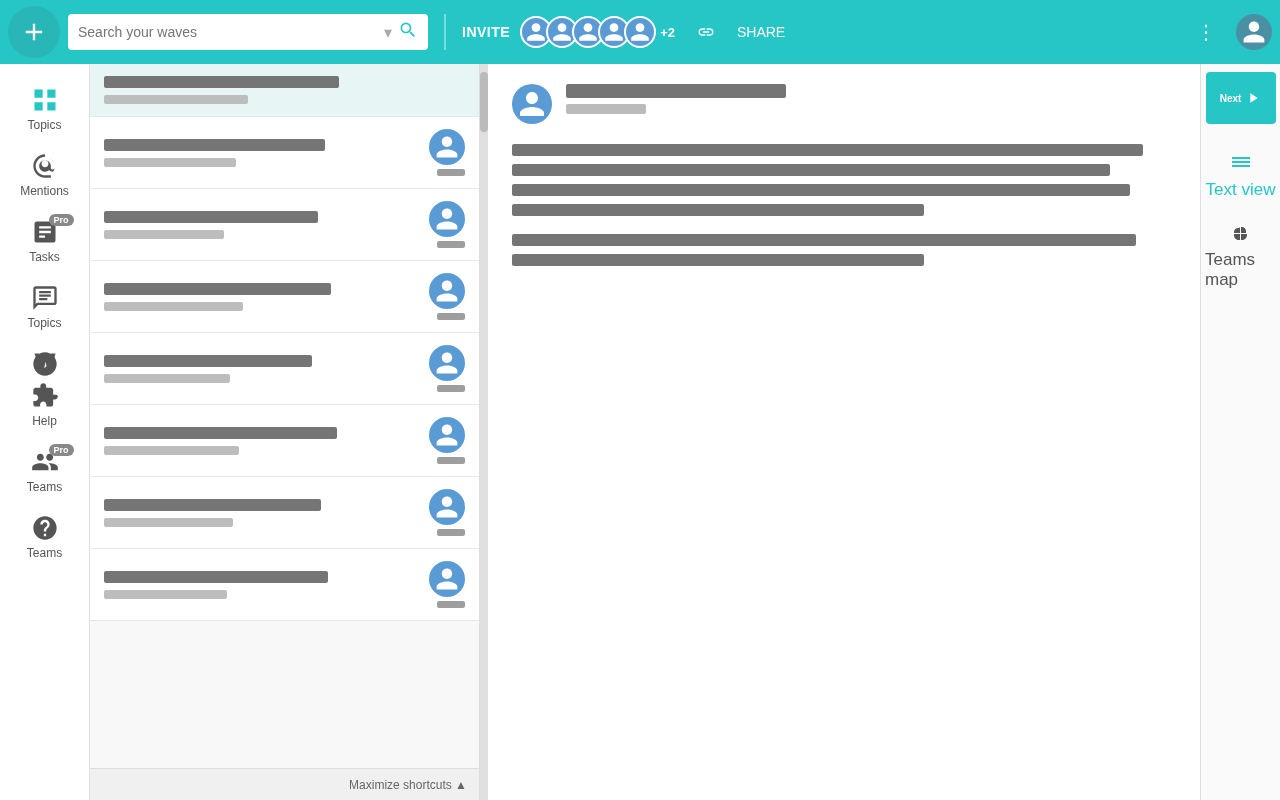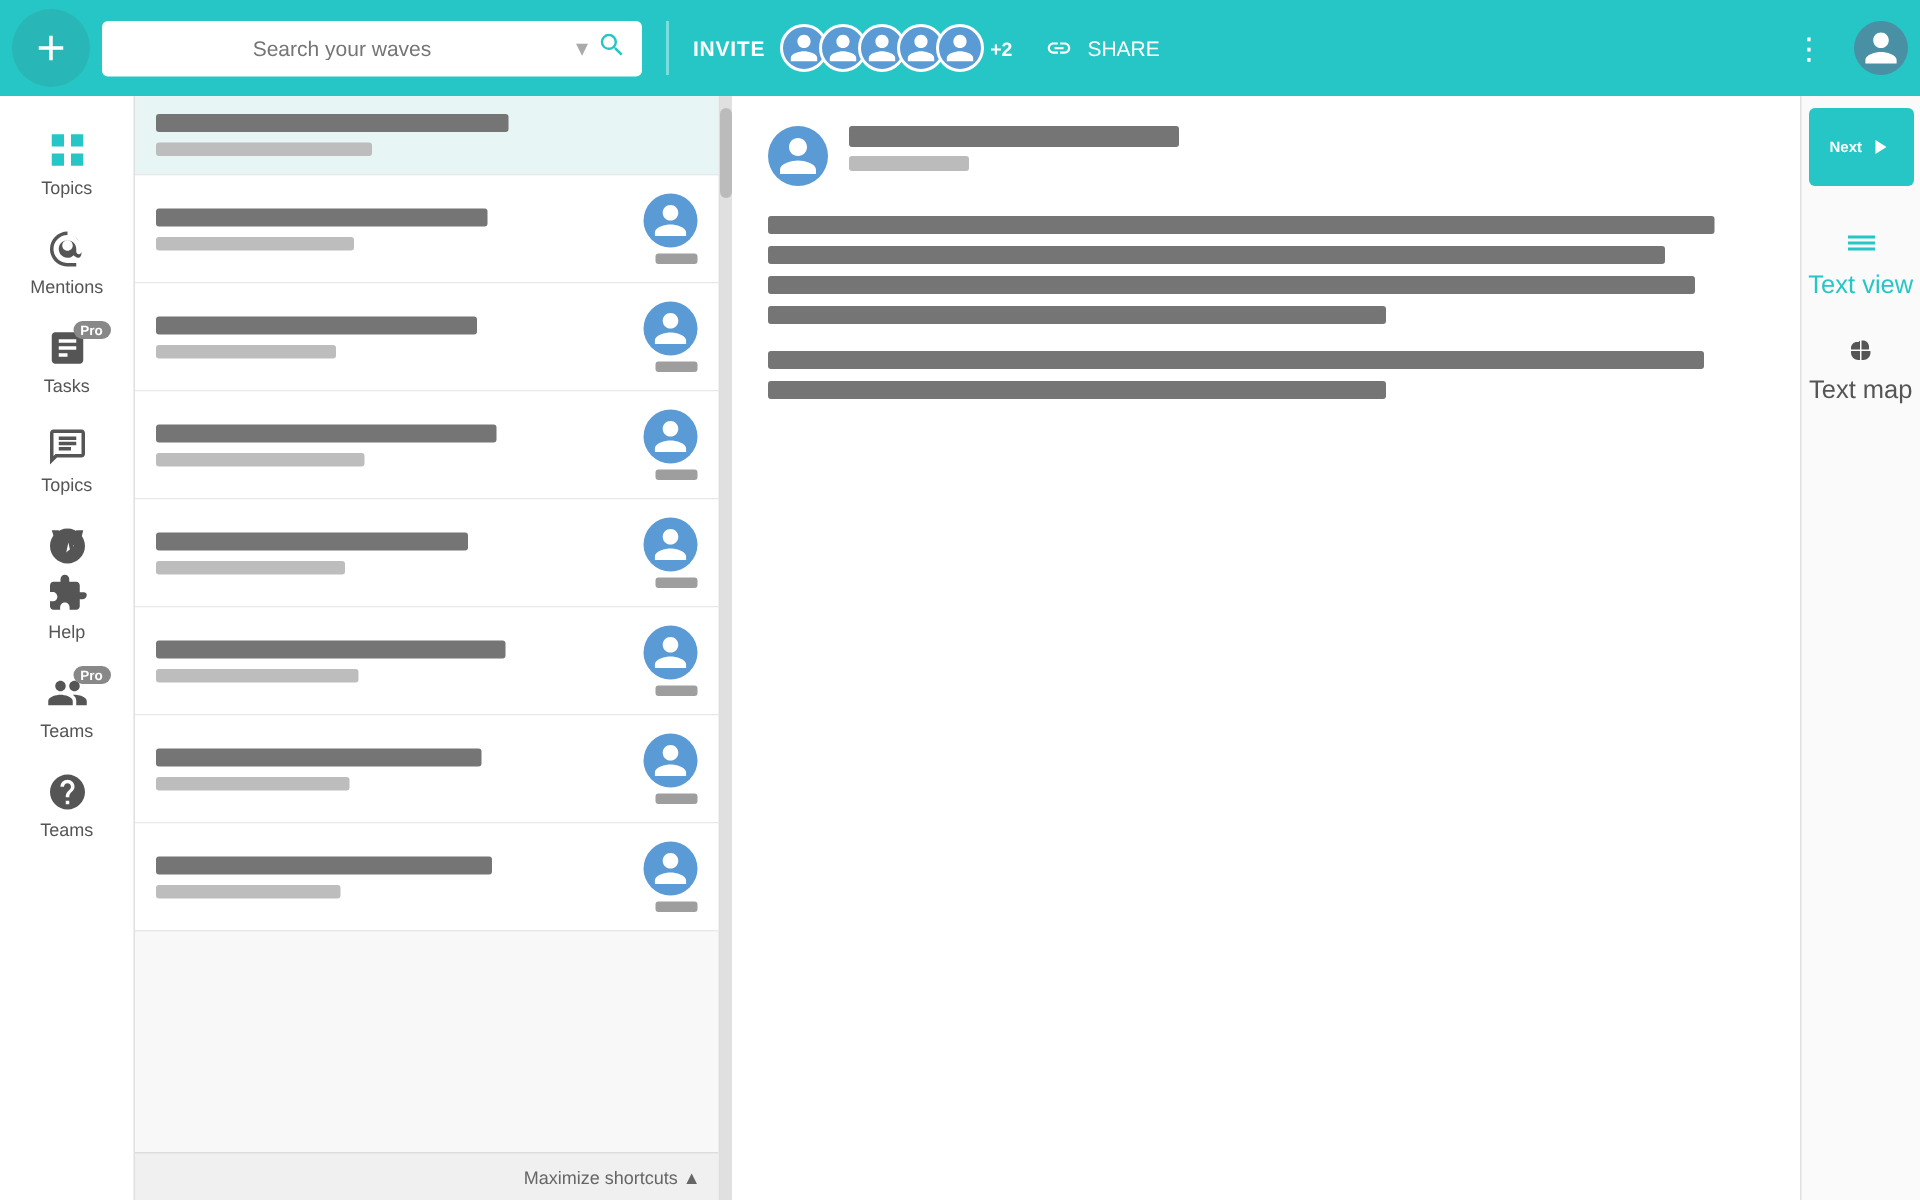--- a/index.html
+++ b/index.html
@@ -34,21 +34,20 @@
       padding: 6px 10px;
       flex: 0 0 360px;
       gap: 6px;
     }
     .search-input {
       border: none; outline: none;
       font-size: 14px;
       color: #555;
       flex: 1;
       background: transparent;
-      text-align: center;
     }
     .search-dropdown { color: #aaa; cursor: pointer; }
     .search-icon-btn { color: #26C6C6; cursor: pointer; }
 
     .topbar-divider {
       width: 2px; height: 36px;
       background: rgba(255,255,255,0.4);
       margin: 0 16px;
       flex-shrink: 0;
     }
@@ -72,21 +71,21 @@
       display: flex; align-items: center; justify-content: center;
       overflow: hidden;
     }
     .avatar-circle:first-child { margin-left: 0; }
     .avatar-circle svg { width: 22px; height: 22px; }
     .plus-count {
       color: white; font-size: 13px; font-weight: 600;
       margin-left: 4px;
     }
     .share-btn {
-      display: flex; align-items: center; gap: 10px;
+      display: flex; align-items: center; gap: 22px;
       color: white; font-size: 14px; font-weight: 500;
       cursor: pointer; margin-left: 12px;
     }
     .topbar-right {
       display: flex; align-items: center; gap: 12px; margin-left: auto;
     }
     .topbar-more-btn {
       color: white; cursor: pointer; font-size: 20px; padding: 4px 8px;
     }
     .topbar-user-avatar {
@@ -593,17 +592,17 @@
       <svg viewBox="0 0 24 24" fill="#26C6C6">
           <path d="M3 9h18V7H3v2zm0 4h18v-2H3v2zm0 4h18v-2H3v2z"></path>
         </svg>
       <span class="right-view-label" style="color: #26C6C6;">Text view</span>
     </div>
 
     <div class="right-view-item">
       <svg viewBox="0 0 24 24" fill="#555">
           <path d="M17 12c0 .34-.03.67-.08 1H12V7.08c.33-.05.66-.08 1-.08 2.21 0 4 1.79 4 4zM11 7.08V13H5.08C5.03 12.67 5 12.34 5 12c0-2.21 1.79-4 4-4 .34 0 .67.03 1 .08zM5.08 14H11v5.92C10.67 19.97 10.34 20 10 20c-2.74 0-4.98-2.1-4.99-4.83L5 15v-.08c.03-.31.05-.61.08-.92zM12 19.92V14h5.92C17.97 14.33 18 14.66 18 15c0 2.74-2.1 4.98-4.83 4.99L13 20h-.08c-.31-.03-.61-.05-.92-.08z"></path>
         </svg>
-      <span class="right-view-label">Text map</span>
+      <span class="right-view-label">Teams map</span>
     </div>
   </div>
 
 </div>
 
 </body></html>

